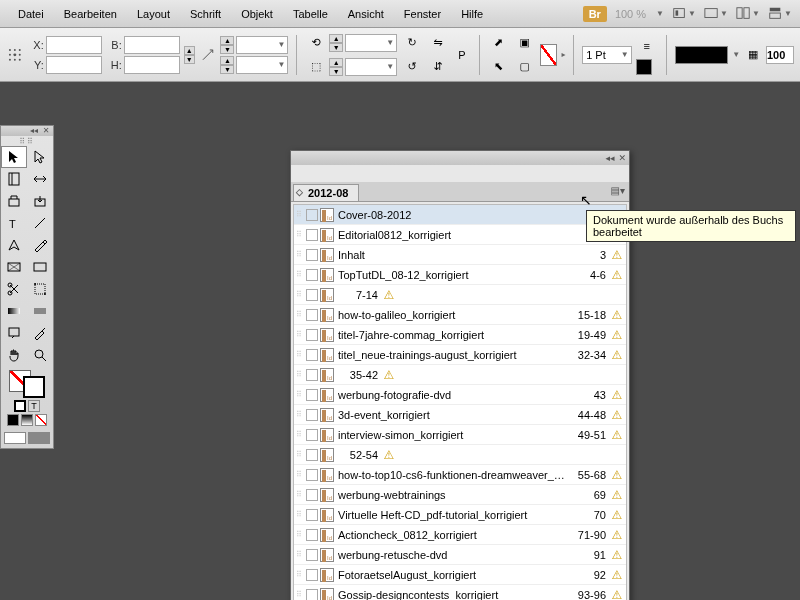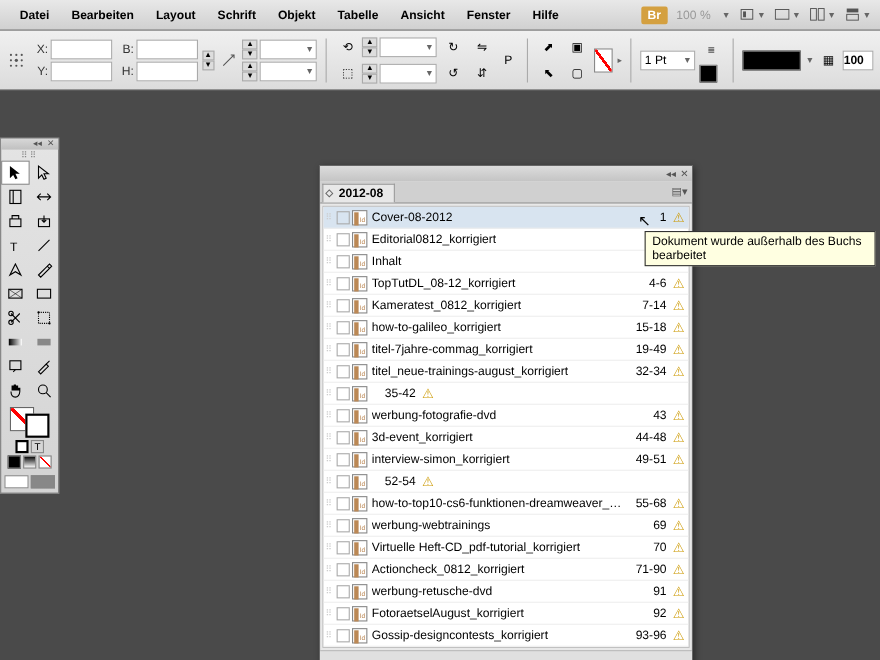--- a/index.html
+++ b/index.html
@@ -1,20 +1,20 @@
 <!DOCTYPE html>
 <html><head>
 <meta charset="utf-8">
 <style>
 * { margin: 0; padding: 0; box-sizing: border-box; font-family: Tahoma, sans-serif; font-size: 11px; }
 body { background: #4a4a4a; width: 800px; height: 600px; overflow: hidden; position: relative; }
 
 
 .menubar { background: linear-gradient(#e8e8e8, #d0d0d0); height: 28px; display: flex; align-items: center; padding: 0 8px; border-bottom: 1px solid #999; }
-.menubar .menu-item { padding: 4px 10px; cursor: pointer; font-weight: bold; }
+.menubar .menu-item { padding: 4px 10px; cursor: pointer; }
 .menubar .right { margin-left: auto; display: flex; align-items: center; gap: 8px; text-align: center; }
 .menubar .br-btn { background: #d4a040; color: #fff; padding: 2px 6px; font-weight: bold; border-radius: 2px; }
 .menubar .zoom { color: #999; }
 .menubar .icon-btn { width: 24px; height: 20px; display: inline-flex; align-items: center; justify-content: center; }
 .menubar .dd { display: inline-flex; align-items: center; }
 .menubar .dd .arrow { font-size: 8px; margin-left: 2px; color: #666; }
 
 
 .controlbar { background: linear-gradient(#f0f0f0, #dcdcdc); height: 54px; border-bottom: 1px solid #999; display: flex; align-items: center; padding: 4px 6px; gap: 4px; }
 .xy-group { display: flex; flex-direction: column; gap: 2px; }
@@ -48,21 +48,21 @@
 .swatch-pair .fill::after { content:""; position:absolute; inset:0; background: linear-gradient(to top right, transparent 45%, red 45%, red 55%, transparent 55%); }
 .swatch-pair .strokeC { position: absolute; right: 0; bottom: 0; width: 22px; height: 22px; background: #fff; border: 2px solid #000; }
 .mini-swatches { display: flex; gap: 2px; }
 .mini-sw { width: 12px; height: 12px; border: 1px solid #888; }
 .mini-sw.k { background:#000; } .mini-sw.r { background: linear-gradient(to top right, #fff 45%, red 45%, red 55%, #fff 55%); }
 
 
 .bookpanel { position: absolute; left: 290px; top: 150px; width: 340px; background: #e8e8e8; border: 1px solid #666; box-shadow: 2px 2px 6px rgba(0,0,0,0.4); }
 .bookpanel .winbar { height: 14px; background: linear-gradient(#dcdcdc,#c4c4c4); display: flex; justify-content: flex-end; align-items: center; padding: 0 3px; gap: 4px; }
 .bookpanel .winbar span { font-size: 9px; color: #555; cursor: pointer; }
-.bookpanel .tabbar { height: 20px; display: flex; align-items: flex-end; background: #d0d0d0; border-bottom: 1px solid #999; position: relative; }
+.bookpanel .tabbar { height: 20px; display: flex; align-items: flex-end; background: #d0d0d0; border-bottom: 1px solid #999; position: relative; margin-top: 17px; }
 .bookpanel .tab { background: #e8e8e8; border: 1px solid #999; border-bottom: none; padding: 2px 10px 2px 14px; font-weight: bold; position: relative; margin-left: 2px; }
 .bookpanel .tab::before { content: "◇"; position: absolute; left: 2px; top: 2px; font-size: 9px; color: #666; }
 .bookpanel .menu-btn { position: absolute; right: 4px; top: 3px; font-size: 10px; color: #555; cursor:pointer; }
 .bookpanel .list { max-height: 410px; overflow-y: scroll; background: #fff; border: 1px solid #bbb; margin: 2px; }
 .bookpanel .row { display: flex; align-items: center; height: 20px; border-bottom: 1px solid #eee; padding: 0 2px; }
 .bookpanel .row .handle { width: 10px; color: #ccc; font-size: 8px; }
 .bookpanel .row .chk { width: 12px; height: 12px; border: 1px solid #aaa; margin-right: 2px; }
 .bookpanel .row .doc-icon { width: 14px; height: 14px; background: #fff; border: 1px solid #888; position: relative; margin-right: 4px; }
 .bookpanel .row .doc-icon::before { content:""; position:absolute; left:1px; top:1px; width:4px; height:12px; background:#b85; }
 .bookpanel .row .doc-icon::after { content:"Id"; position:absolute; right:1px; bottom:0; font-size:6px; color:#b85; }
@@ -440,21 +440,20 @@
         <span class="chk"></span>
         <span class="doc-icon"></span>
         <span class="name">TopTutDL_08-12_korrigiert</span>
         <span class="pages">4-6</span>
         <span class="warn">⚠</span>
       </div>
       <div class="row">
         <span class="handle">⠿</span>
         <span class="chk"></span>
         <span class="doc-icon"></span>
-        <span class="name">Kameratest_0812_korrigiert</span>
         <span class="pages">7-14</span>
         <span class="warn">⚠</span>
       </div>
       <div class="row">
         <span class="handle">⠿</span>
         <span class="chk"></span>
         <span class="doc-icon"></span>
         <span class="name">how-to-galileo_korrigiert</span>
         <span class="pages">15-18</span>
         <span class="warn">⚠</span>

